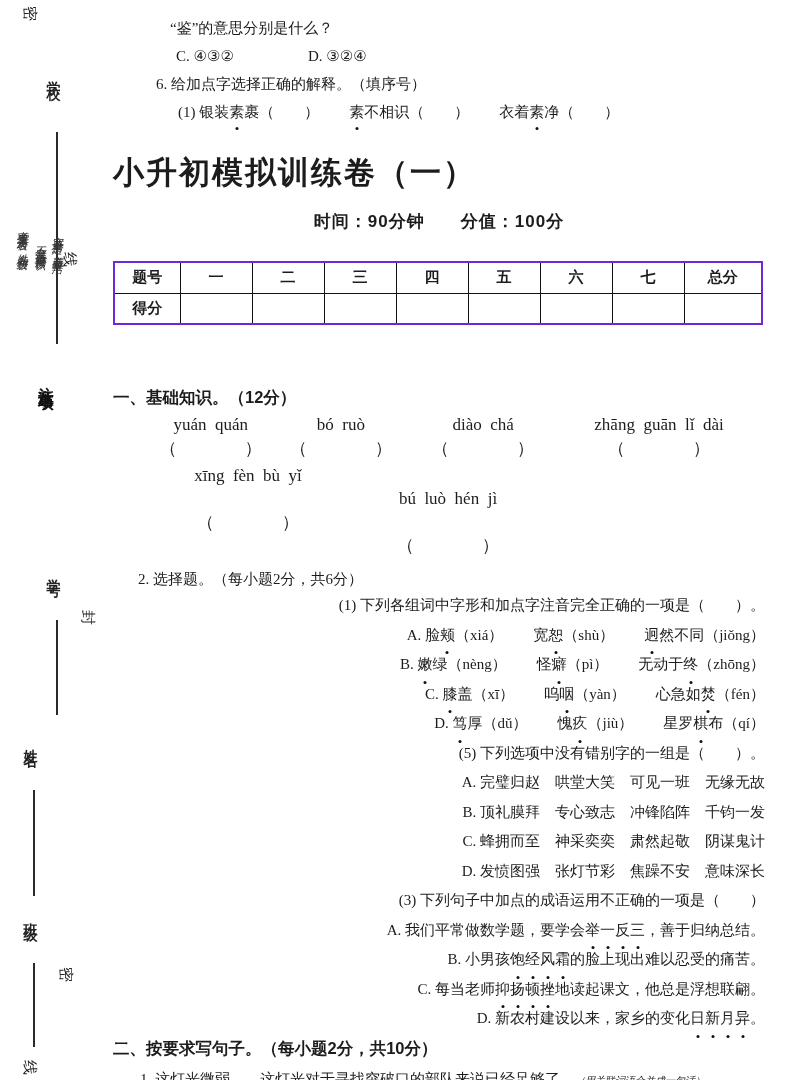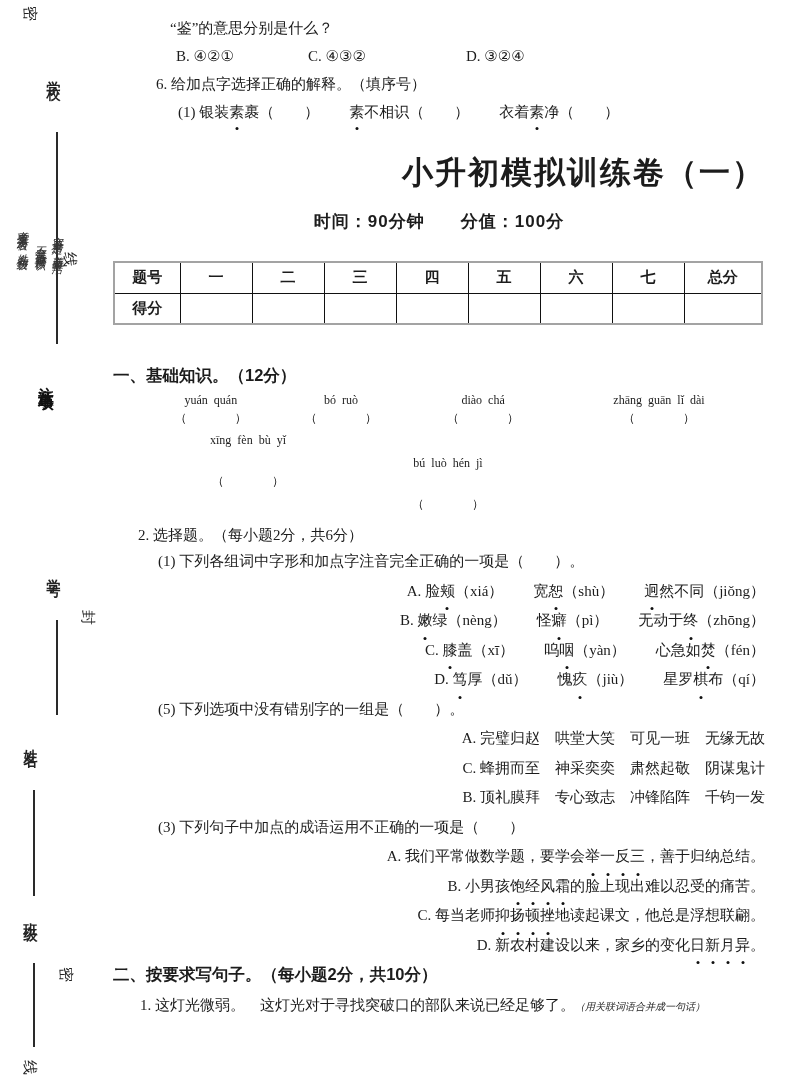--- a/index.html
+++ b/index.html
@@ -37,61 +37,61 @@
   .remnant p { line-height:28px; }
   .rq  { padding-left:57px; }
   .rq6 { padding-left:43px; }
   .rq6sub { padding-left:65px; }
   .options4 { display:flex; padding-left:63px; line-height:28px; }
   .options4 span:nth-child(1){ width:132px; }
   .options4 span:nth-child(2){ width:158px; }
   .options4 span:nth-child(3){ width:142px; }
 
   .title {
-    margin-top:24px; text-align:right;
+    margin-top:24px; text-align:left;
     font-size:31px; font-weight:700; letter-spacing:2px;
     font-family:"Liberation Serif","DejaVu Serif",serif;
     line-height:46px;
   }
   .subtitle {
     margin-top:14px; text-align:center;
     font-size:17px; font-weight:700; letter-spacing:1px;
     font-family:"Liberation Sans",sans-serif;
   }
 
   table.score-table {
     margin-top:28px; width:648px;
-    border-collapse:collapse; border:2px solid #a3a3a3;
+    border-collapse:collapse; border:2px solid #6d28d9;
     table-layout:fixed;
     padding-left:12px;
   }
   .score-table th, .score-table td {
     border:1.5px solid #111; height:31px;
     text-align:center; vertical-align:middle;
     font-size:15px; font-weight:700;
     font-family:"Liberation Sans",sans-serif;
   }
 
   .sec-heading {
-    margin-top:38px; font-size:16.5px; font-weight:700;
+    margin-top:60px; font-size:16.5px; font-weight:700;
     font-family:"Liberation Sans",sans-serif; line-height:24px;
   }
   .sec-heading.tight { margin-top:2px; }
   .stem { padding-left:25px; margin-top:8px; line-height:24px; }
   .pinyin-row { display:flex; padding-left:40px; margin-top:6px; }
-  .pinyin-row .cell { text-align:center; white-space:pre; font-size:12px; }
+  .pinyin-row .cell { text-align:center; white-space:pre; font-size:17px; }
   .pr1 .cell:nth-child(1){ width:120px; }
   .pr1 .cell:nth-child(2){ width:150px; }
   .pr1 .cell:nth-child(3){ width:145px; }
   .pr1 .cell:nth-child(4){ width:220px; }
   .pr2 .cell:nth-child(1){ width:190px; }
   .pr2 .cell:nth-child(2){ width:210px;margin-top:23px; }
   .blank-row { margin-top:2px; }
 
-  .sub-stem { padding-left:45px; line-height:29.5px; }
+  .sub-stem { padding-left:45px; line-height:29.5px;text-align:right; }
   .opt { padding-left:81px; line-height:29.5px;text-align:right; }
   .s2q { padding-left:27px; line-height:30px; margin-top:4px; }
   .kai { font-style:italic; font-size:10px; }
 
   .em-dot { position:relative; display:inline-block; }
   .em-dot::after {
     content:""; position:absolute; left:50%; transform:translateX(-50%);
     bottom:-4px; width:3px; height:3px; border-radius:50%; background:#111;
   }
 </style>
@@ -127,21 +127,20 @@
 
     <span class="seal-char" style="left:58px; top:965px;">密</span>
     <span class="seal-char" style="left:22px; top:1058px;">线</span>
   </aside>
 
   <main class="content">
 
     <div class="remnant">
       <p class="rq">“鉴”的意思分别是什么？</p>
       <div class="options4">
-        <span>B. ④②①</span>
         <span>C. ④③②</span>
         <span>D. ③②④</span>
       </div>
       <p class="rq6">6. 给加点字选择正确的解释。（填序号）</p>
       <p class="rq6sub">(1) 银装<span class="em-dot">素</span>裹（　　）　　<span class="em-dot">素</span>不相识（　　）　　衣着<span class="em-dot">素</span>净（　　）</p>
     </div>
 
     <h1 class="title">小升初模拟训练卷（一）</h1>
     <p class="subtitle">时间：90分钟　　分值：100分</p>
 
@@ -212,22 +211,23 @@
       <p class="stem" style="margin-top:10px;">2. 选择题。（每小题2分，共6分）</p>
 
       <p class="sub-stem">(1) 下列各组词中字形和加点字注音完全正确的一项是（　　）。</p>
       <p class="opt">A. 脸<span class="em-dot">颊</span>（xiá）　　宽<span class="em-dot">恕</span>（shù）　　<span class="em-dot">迥</span>然不同（jiǒng）</p>
       <p class="opt">B. <span class="em-dot">嫩</span>绿（nèng）　　怪<span class="em-dot">癖</span>（pì）　　无动于<span class="em-dot">终</span>（zhōng）</p>
       <p class="opt">C. <span class="em-dot">膝</span>盖（xī）　　呜<span class="em-dot">咽</span>（yàn）　　心急如<span class="em-dot">焚</span>（fén）</p>
       <p class="opt">D. <span class="em-dot">笃</span>厚（dǔ）　　愧<span class="em-dot">疚</span>（jiù）　　星罗<span class="em-dot">棋</span>布（qí）</p>
 
       <p class="sub-stem">(5) 下列选项中没有错别字的一组是（　　）。</p>
       <p class="opt">A. 完璧归赵　哄堂大笑　可见一班　无缘无故</p>
+      <p class="opt">B. 顶礼膜拜　专心致志　冲锋陷阵　千钧一发</p>
       <p class="opt">C. 蜂拥而至　神采奕奕　肃然起敬　阴谋鬼计</p>
-      <p class="opt">B. 顶礼膜拜　专心致志　冲锋陷阵　千钧一发</p>
+      <p class="opt">D. 发愤图强　张灯节彩　焦躁不安　意味深长</p>
 
       <p class="sub-stem">(3) 下列句子中加点的成语运用不正确的一项是（　　）</p>
       <p class="opt">A. 我们平常做数学题，要学会<span class="em-dot">举</span><span class="em-dot">一</span><span class="em-dot">反</span><span class="em-dot">三</span>，善于归纳总结。</p>
       <p class="opt">B. 小男孩<span class="em-dot">饱</span><span class="em-dot">经</span><span class="em-dot">风</span><span class="em-dot">霜</span>的脸上现出难以忍受的痛苦。</p>
       <p class="opt">C. 每当老师<span class="em-dot">抑</span><span class="em-dot">扬</span><span class="em-dot">顿</span><span class="em-dot">挫</span>地读起课文，他总是浮想联翩。</p>
       <p class="opt">D. 新农村建设以来，家乡的变化<span class="em-dot">日</span><span class="em-dot">新</span><span class="em-dot">月</span><span class="em-dot">异</span>。</p>
     </section>
 
     <section>
       <h2 class="sec-heading tight">二、按要求写句子。（每小题2分，共10分）</h2>

